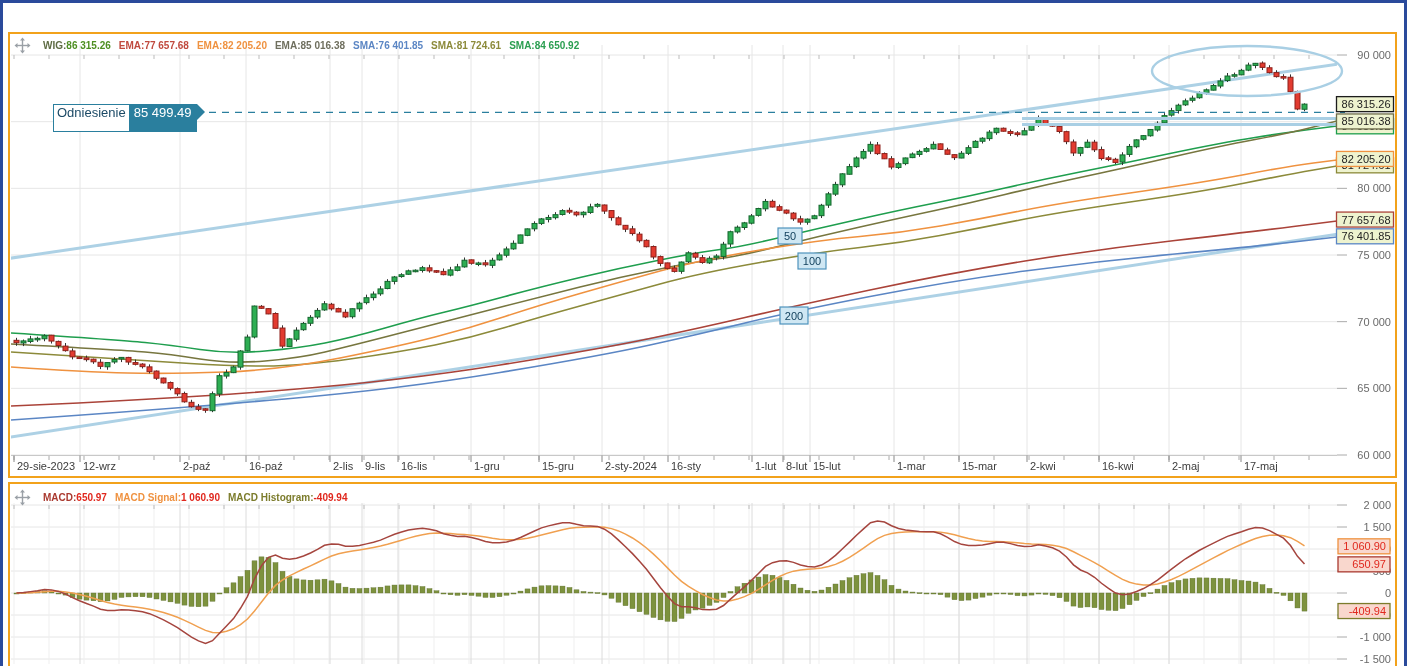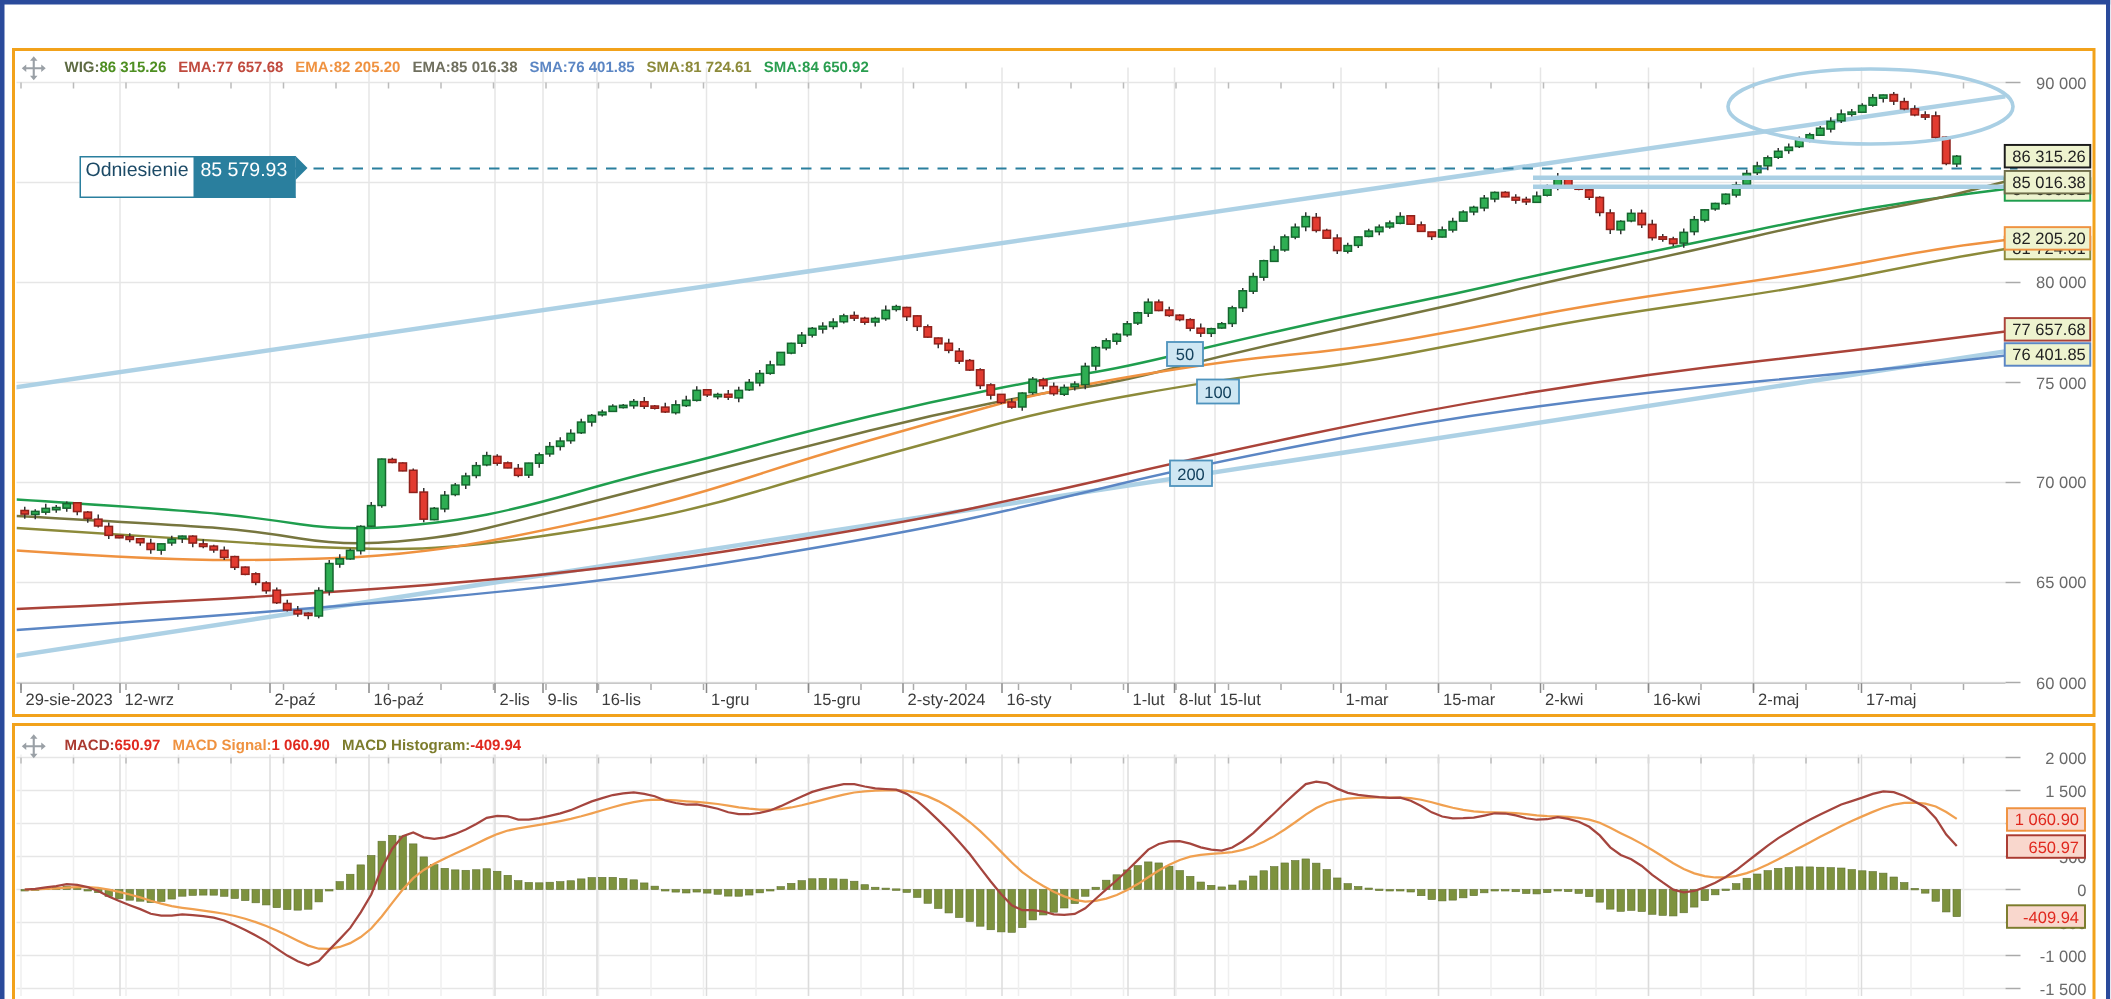--- a/index.html
+++ b/index.html
@@ -958,17 +958,17 @@
         <path d="M8.5 0.5 L11 3.5 H6 Z M8.5 16.5 L11 13.5 H6 Z M0.5 8.5 L3.5 6 V11 Z M16.5 8.5 L13.5 6 V11 Z" fill="#9aa0a6"></path>
         <line x1="8.5" y1="3" x2="8.5" y2="14" stroke="#9aa0a6" stroke-width="1.4"></line>
         <line x1="3" y1="8.5" x2="14" y2="8.5" stroke="#9aa0a6" stroke-width="1.4"></line>
       </svg>
     </span>
     <span id="macd-legend-items"><span class="li-pair"><span class="li-label" style="color: rgb(170, 58, 48);">MACD:</span><span style="color: rgb(224, 40, 30); font-weight: bold;">650.97</span></span><span class="li-pair"><span class="li-label" style="color: rgb(239, 146, 64);">MACD Signal:</span><span style="color: rgb(224, 40, 30); font-weight: bold;">1 060.90</span></span><span class="li-pair"><span class="li-label" style="color: rgb(124, 124, 44);">MACD Histogram:</span><span style="color: rgb(224, 40, 30); font-weight: bold;">-409.94</span></span></span>
   </div>
 
   <div class="ref-tag">
     <span class="ref-name">Odniesienie</span>
-    <span class="ref-val">85 579.93</span>
+    <span class="ref-val">85 499.49</span>
     <span class="ref-arrow"></span>
   </div>
 
 </div>
 
 </body></html>

